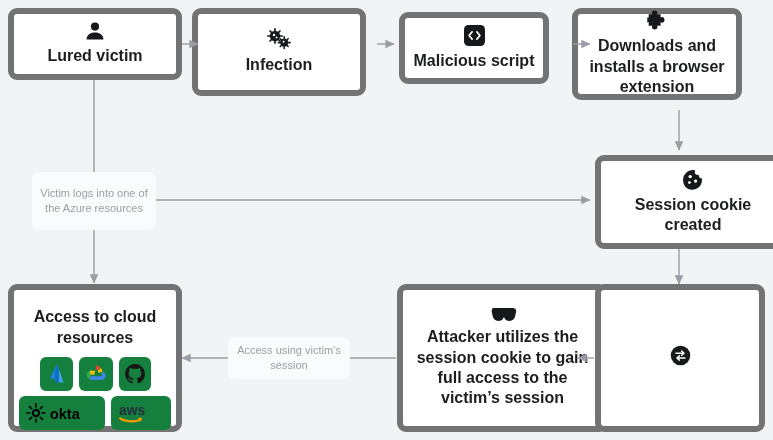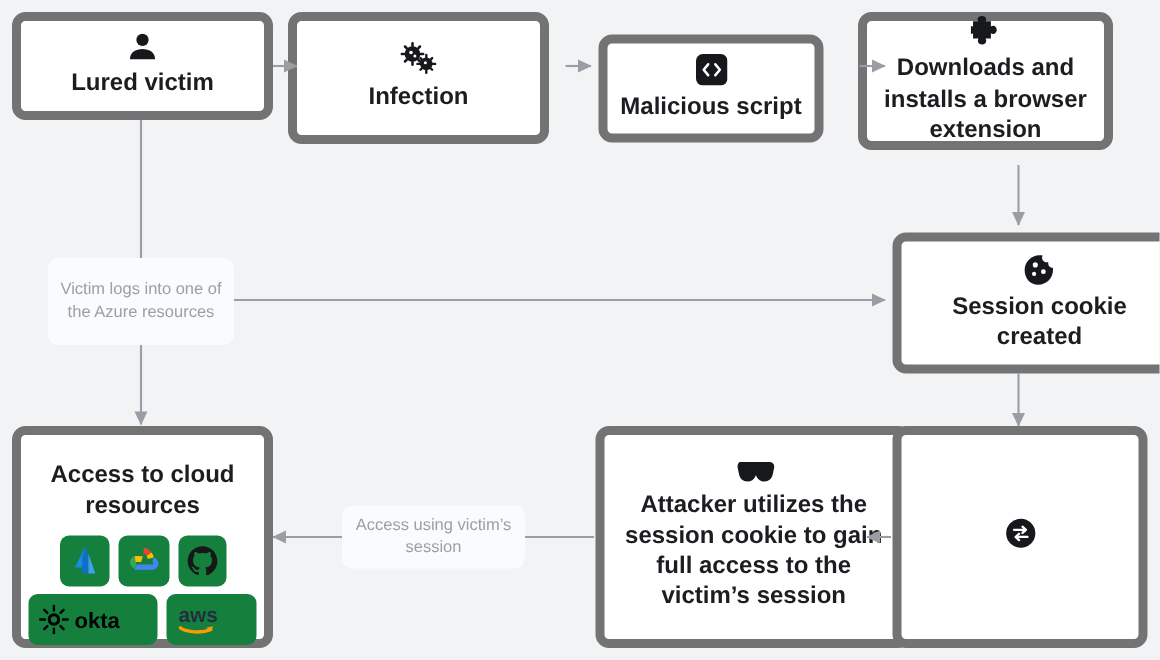--- a/index.html
+++ b/index.html
@@ -134,21 +134,21 @@
           </g>
           <circle cx="8" cy="7" r="1.2" fill="#ffffff"></circle>
           <circle cx="10.6" cy="9.4" r="1" fill="#ffffff"></circle>
           <circle cx="17.6" cy="13.8" r="1" fill="#ffffff"></circle>
         </g>
       </svg>
     </span>
     <span class="label">Infection</span>
   </div>
 
-  <div class="node" style="left:399px;top:23px;width:150px;height:72px;">
+  <div class="node" style="left:399px;top:12px;width:150px;height:72px;">
     <span class="icon">
       <svg width="21" height="21" viewBox="0 0 21 21" aria-hidden="true">
         <rect x="0" y="0" width="21" height="21" rx="4.5" fill="#16181b"></rect>
         <g stroke="#ffffff" stroke-width="1.7" fill="none" stroke-linecap="round" stroke-linejoin="round">
           <path d="M8.1 6.9 L5.1 10.5 L8.1 14.1"></path>
           <path d="M12.9 6.9 L15.9 10.5 L12.9 14.1"></path>
         </g>
       </svg>
     </span>
     <span class="label">Malicious script</span>

